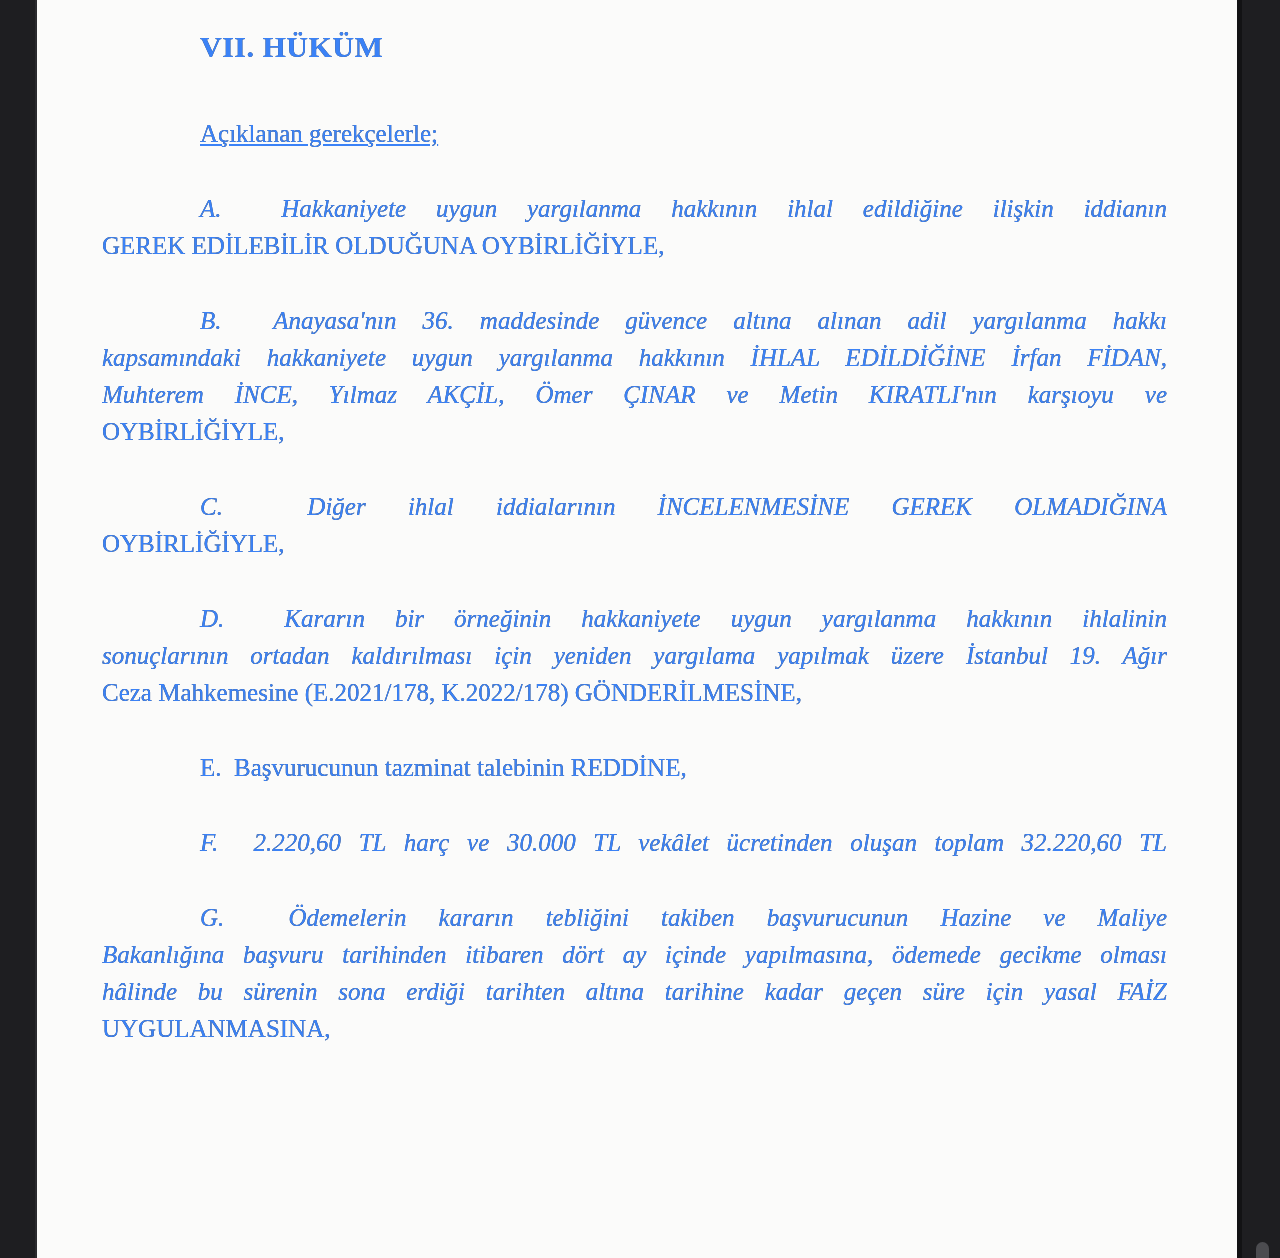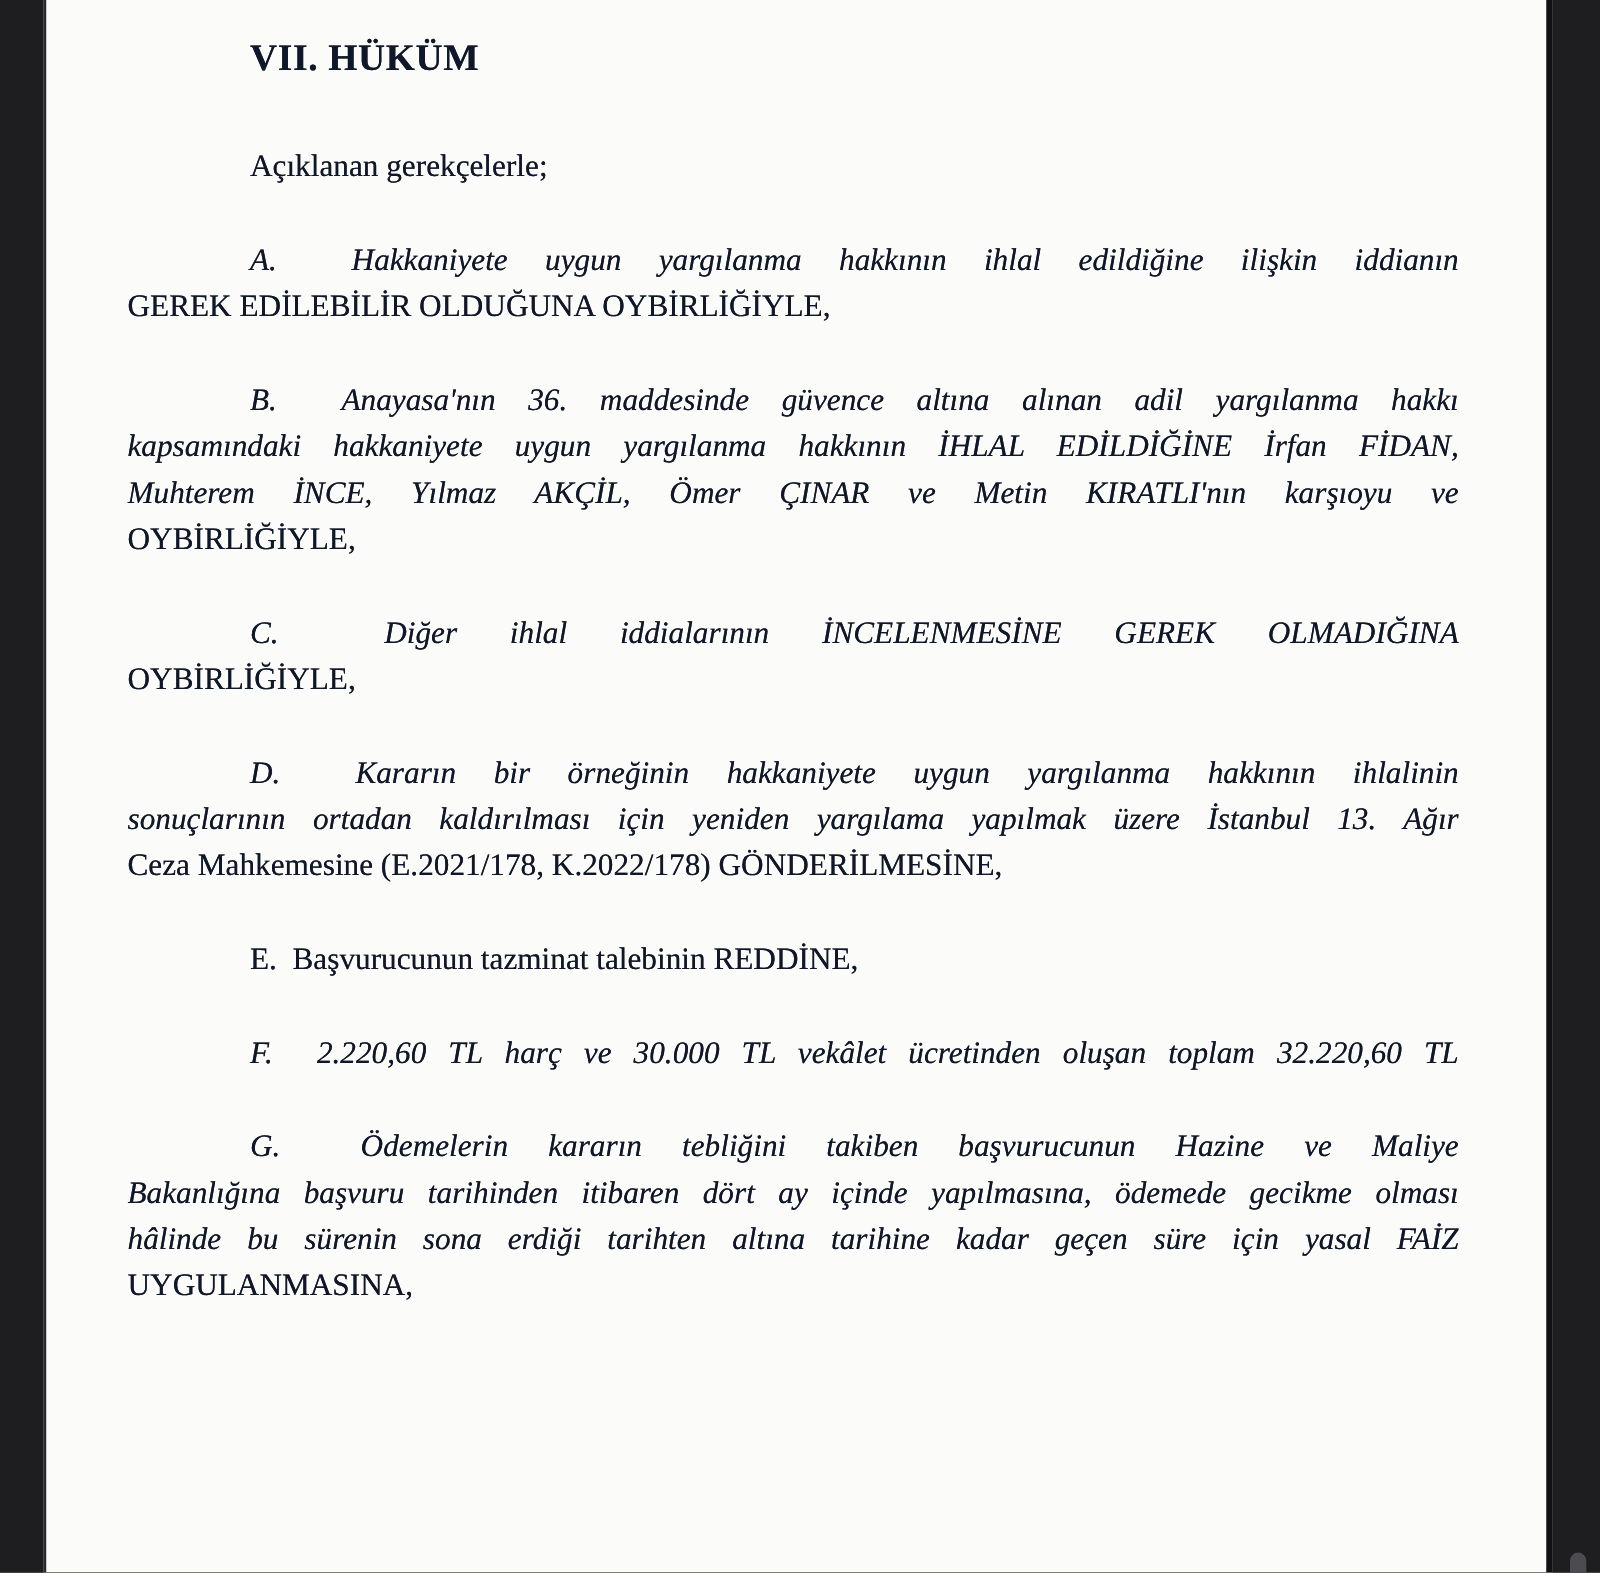--- a/index.html
+++ b/index.html
@@ -24,21 +24,21 @@
   }
   .gutter.left  { width: 35px; }
   .gutter.right { width: 38px; position: relative; }
   .page {
     flex: 1 1 auto;
     box-sizing: border-box;
     background: #fbfbfa;
     border-left: 2px solid #2b2b2e;
     border-right: 5px solid #121214;
     padding: 28px 70px 0 65px;
-    color: #0f172a;
+    color: #3b82f6;
     font-size: 25px;
     line-height: 37px;
     text-shadow: 0 0 0.5px rgba(20,20,20,0.85);
   }
   .heading {
     font-size: 30px;
     font-weight: bold;
     line-height: 37px;
     margin: 0 0 50px 0;
     padding-left: 98px;
@@ -47,21 +47,21 @@
   .ln {
     margin: 0;
     overflow: hidden;
   }
   .ln.ind { text-indent: 98px; }
   .ln.j {
     text-align: justify;
     text-align-last: justify;
     font-style: italic;
   }
-  .intro { margin: 0 0 38px 0; }
+  .intro { margin: 0 0 38px 0; text-decoration: underline; }
   .item { margin: 0 0 38px 0; }
   .scroll-thumb {
     position: absolute;
     left: 14px;
     bottom: -10px;
     width: 13px;
     height: 26px;
     border-radius: 7px;
     background: #4c4c50;
   }
@@ -91,21 +91,21 @@
       <p class="ln">OYBİRLİĞİYLE,</p>
     </section>
 
     <section class="item">
       <p class="ln ind j">C.&nbsp; Diğer ihlal iddialarının İNCELENMESİNE GEREK OLMADIĞINA</p>
       <p class="ln">OYBİRLİĞİYLE,</p>
     </section>
 
     <section class="item">
       <p class="ln ind j">D.&nbsp; Kararın bir örneğinin hakkaniyete uygun yargılanma hakkının ihlalinin</p>
-      <p class="ln j">sonuçlarının ortadan kaldırılması için yeniden yargılama yapılmak üzere İstanbul 13. Ağır</p>
+      <p class="ln j">sonuçlarının ortadan kaldırılması için yeniden yargılama yapılmak üzere İstanbul 19. Ağır</p>
       <p class="ln">Ceza Mahkemesine (E.2021/178, K.2022/178) GÖNDERİLMESİNE,</p>
     </section>
 
     <section class="item">
       <p class="ln ind">E.&nbsp; Başvurucunun tazminat talebinin REDDİNE,</p>
     </section>
 
     <section class="item">
       <p class="ln ind j">F.&nbsp; 2.220,60 TL harç ve 30.000 TL vekâlet ücretinden oluşan toplam 32.220,60 TL</p>
     </section>

